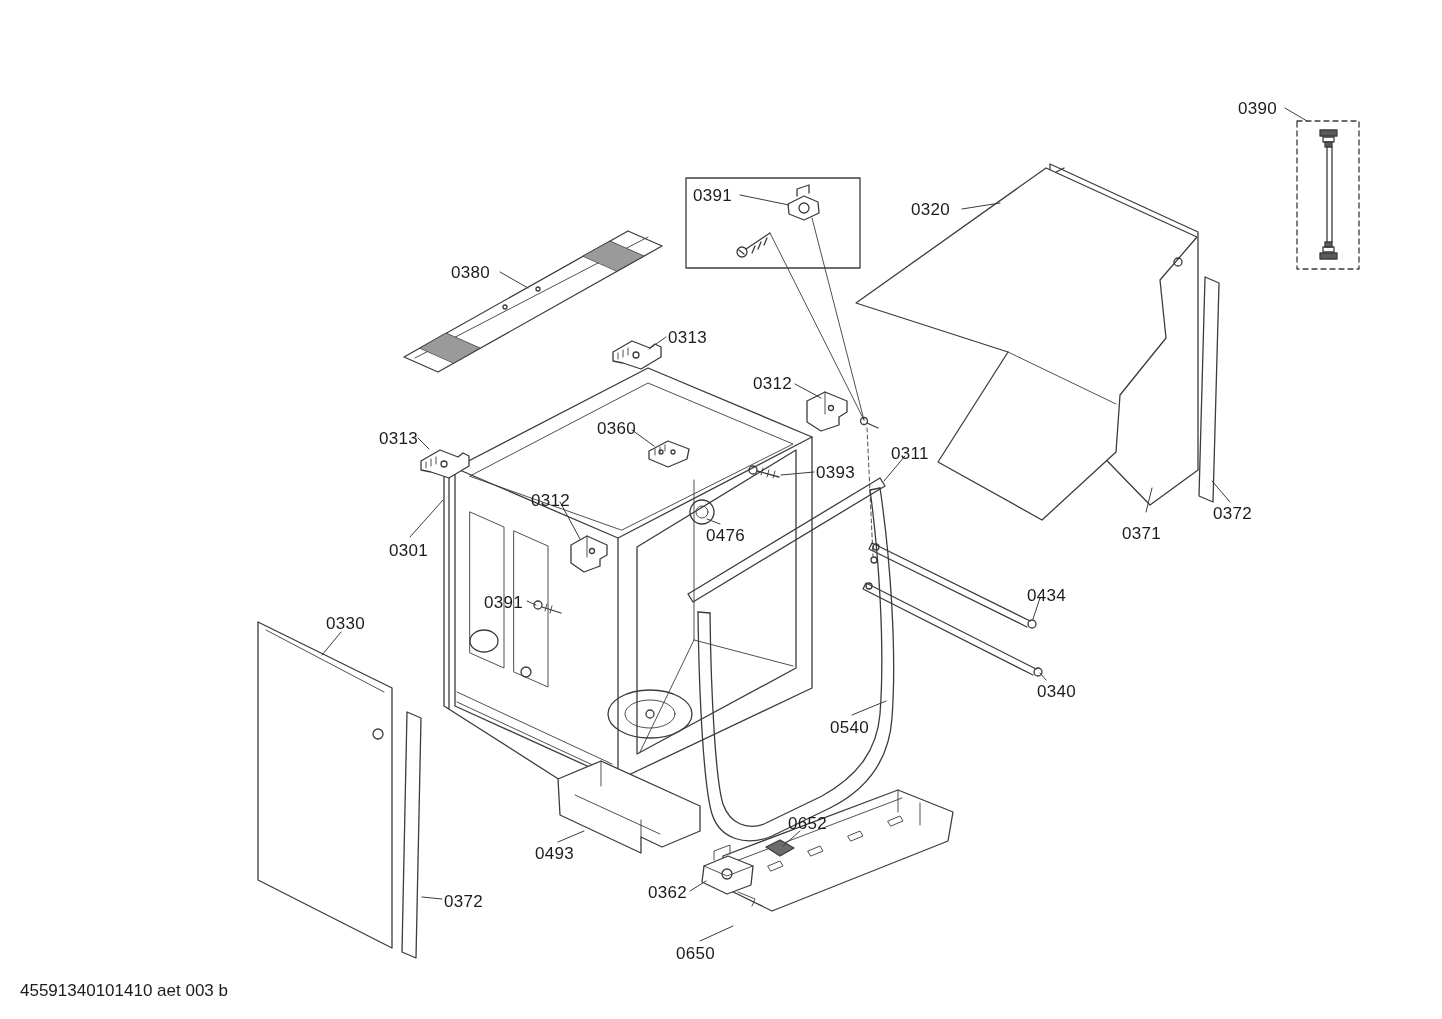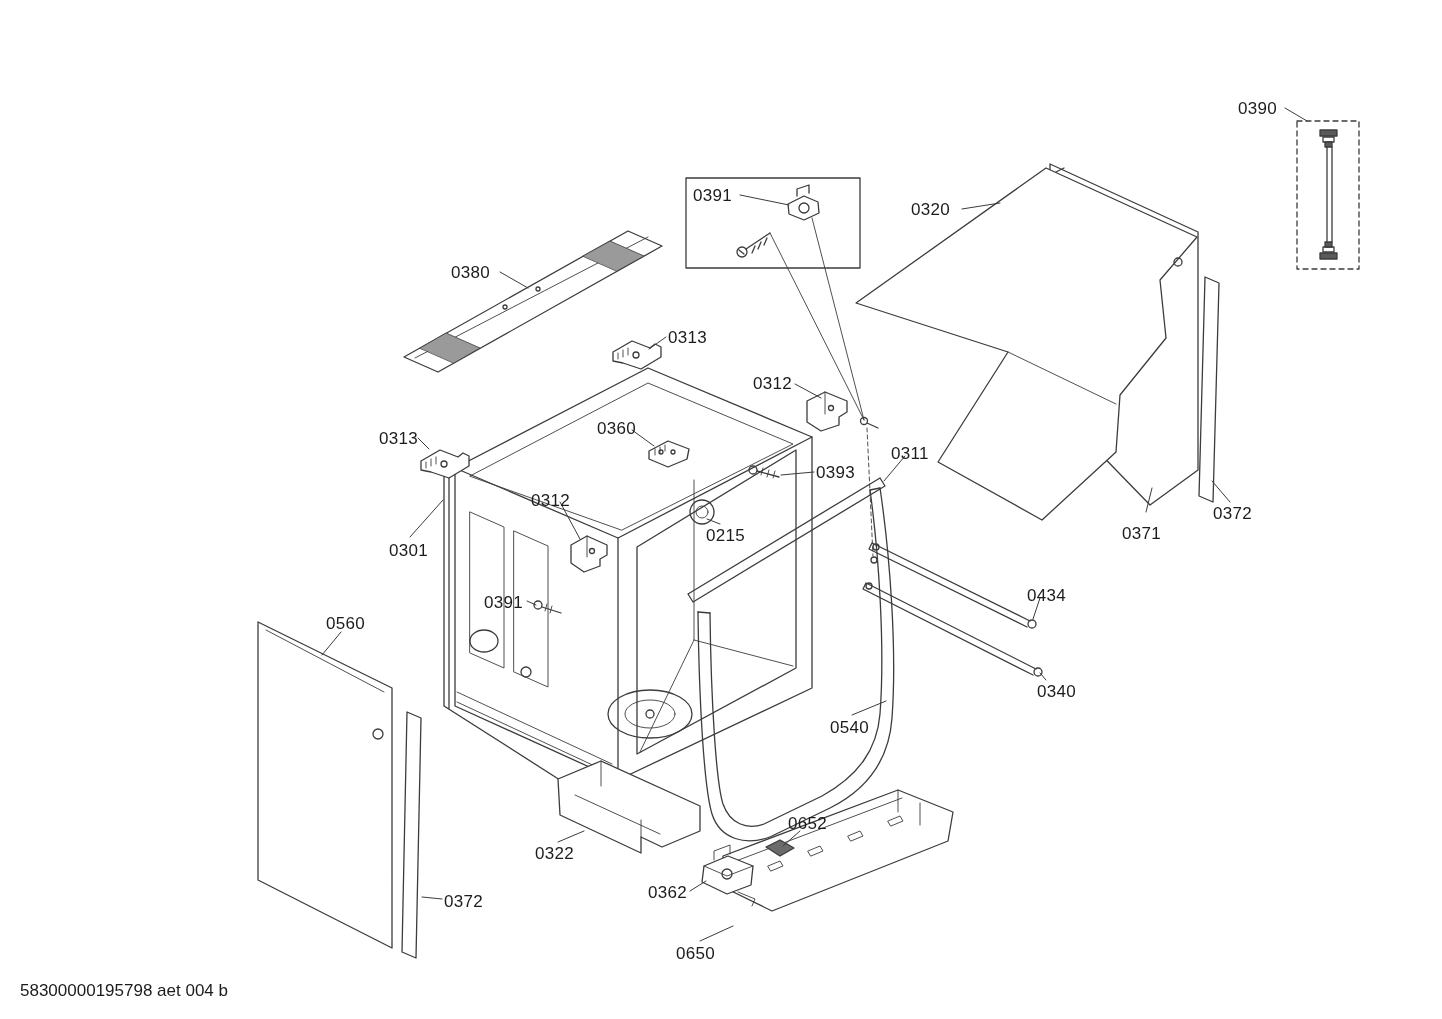--- a/index.html
+++ b/index.html
@@ -227,29 +227,29 @@
 <div class="part-label" style="left:911px;top:200px">0320</div>
 <div class="part-label" style="left:451px;top:263px">0380</div>
 <div class="part-label" style="left:668px;top:328px">0313</div>
 <div class="part-label" style="left:753px;top:374px">0312</div>
 <div class="part-label" style="left:597px;top:419px">0360</div>
 <div class="part-label" style="left:379px;top:429px">0313</div>
 <div class="part-label" style="left:891px;top:444px">0311</div>
 <div class="part-label" style="left:816px;top:463px">0393</div>
 <div class="part-label" style="left:389px;top:541px">0301</div>
 <div class="part-label" style="left:531px;top:491px">0312</div>
-<div class="part-label" style="left:706px;top:526px">0215</div>
+<div class="part-label" style="left:706px;top:526px">0476</div>
 <div class="part-label" style="left:1122px;top:524px">0371</div>
 <div class="part-label" style="left:1213px;top:504px">0372</div>
 <div class="part-label" style="left:484px;top:593px">0391</div>
 <div class="part-label" style="left:1027px;top:586px">0434</div>
-<div class="part-label" style="left:326px;top:614px">0560</div>
+<div class="part-label" style="left:326px;top:614px">0330</div>
 <div class="part-label" style="left:1037px;top:682px">0340</div>
 <div class="part-label" style="left:830px;top:718px">0540</div>
-<div class="part-label" style="left:535px;top:844px">0322</div>
+<div class="part-label" style="left:535px;top:844px">0493</div>
 <div class="part-label" style="left:788px;top:814px">0652</div>
 <div class="part-label" style="left:648px;top:883px">0362</div>
 <div class="part-label" style="left:444px;top:892px">0372</div>
 <div class="part-label" style="left:676px;top:944px">0650</div>
 
-<div class="footer-text">58300000195798 aet 004 b</div>
+<div class="footer-text">45591340101410 aet 003 b</div>
 
 </div>
 
 </body></html>

